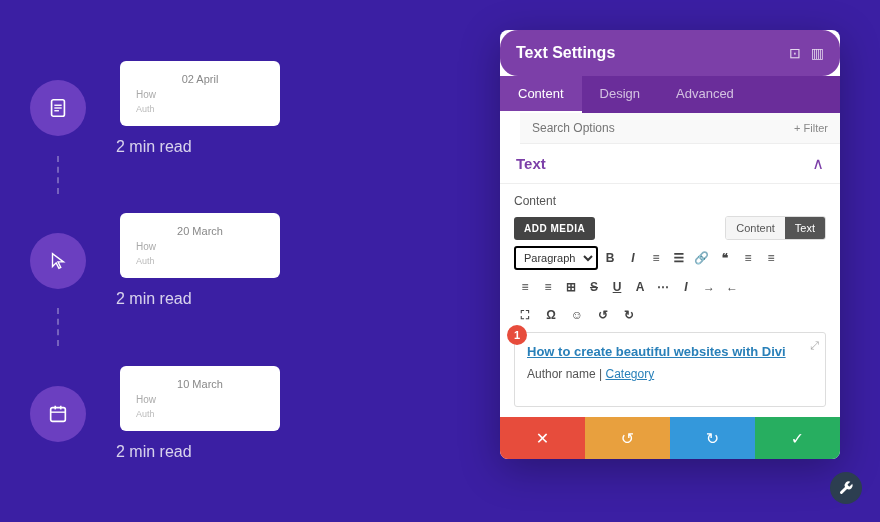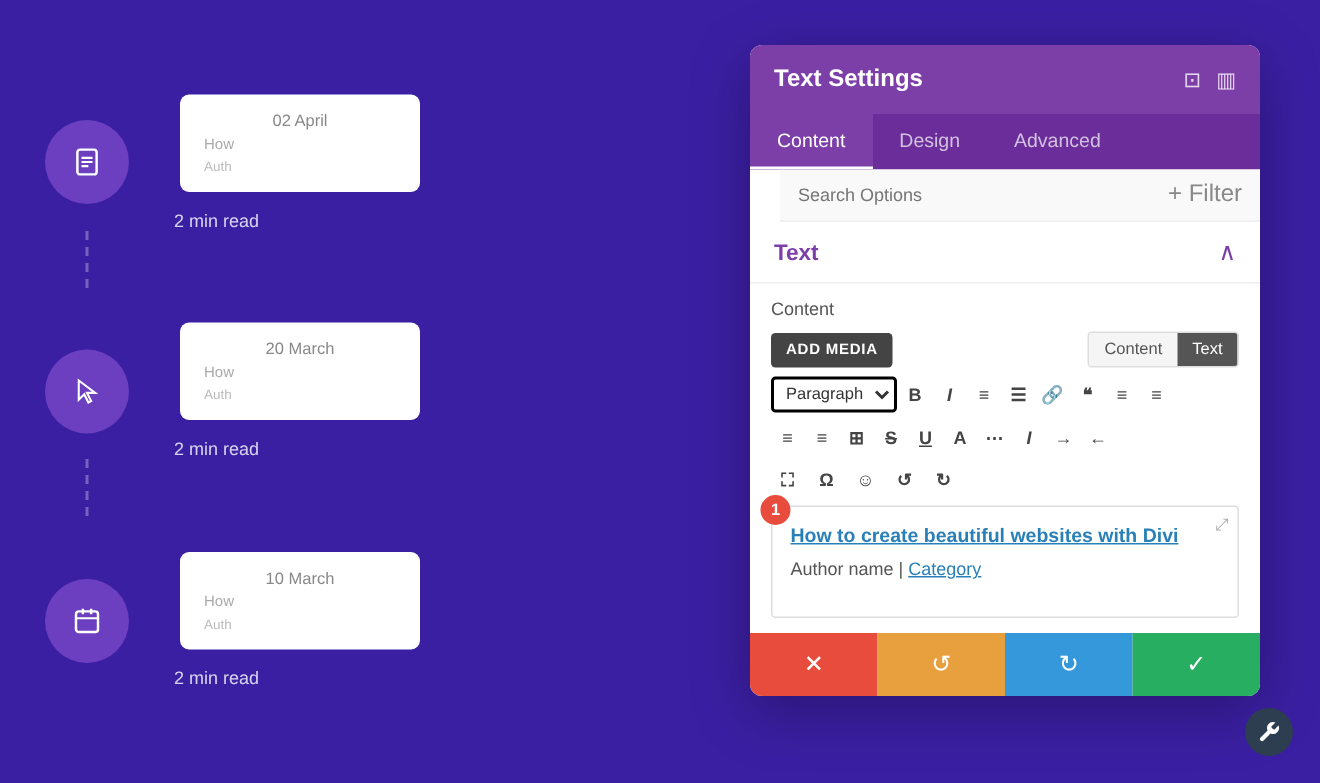--- a/index.html
+++ b/index.html
@@ -59,21 +59,21 @@
       left: 57px;
       bottom: -38px;
       width: 1px;
       height: 38px;
       border-left: 2px dashed rgba(255,255,255,0.3);
     }
 
     .timeline-text {
       margin-left: 16px;
       color: white;
-      font-size: 12px;
+      font-size: 16px;
       opacity: 0.8;
       margin-top: 12px;
     }
 
     .card-preview {
       margin-left: 20px;
       background: white;
       border-radius: 6px;
       padding: 12px 16px;
       width: 160px;
@@ -98,20 +98,21 @@
       box-shadow: 0 10px 40px rgba(0,0,0,0.3);
       overflow: hidden;
     }
 
     .panel-header {
       background: #7c3fa8;
       padding: 14px 16px;
       display: flex;
       align-items: center;
       justify-content: space-between;
+      border-radius: 18px;
     }
 
     .panel-header-title {
       color: white;
       font-size: 16px;
       font-weight: 600;
     }
 
     .panel-header-icons {
       display: flex;
@@ -155,21 +156,21 @@
     .search-input {
       flex: 1;
       border: none;
       background: transparent;
       font-size: 12px;
       color: #666;
       outline: none;
     }
 
     .filter-btn {
-      font-size: 16px;
+      font-size: 11px;
       color: #888;
       cursor: pointer;
     }
 
     .section-header {
       display: flex;
       align-items: center;
       justify-content: space-between;
       padding: 10px 16px;
       border-bottom: 1px solid #eee;

